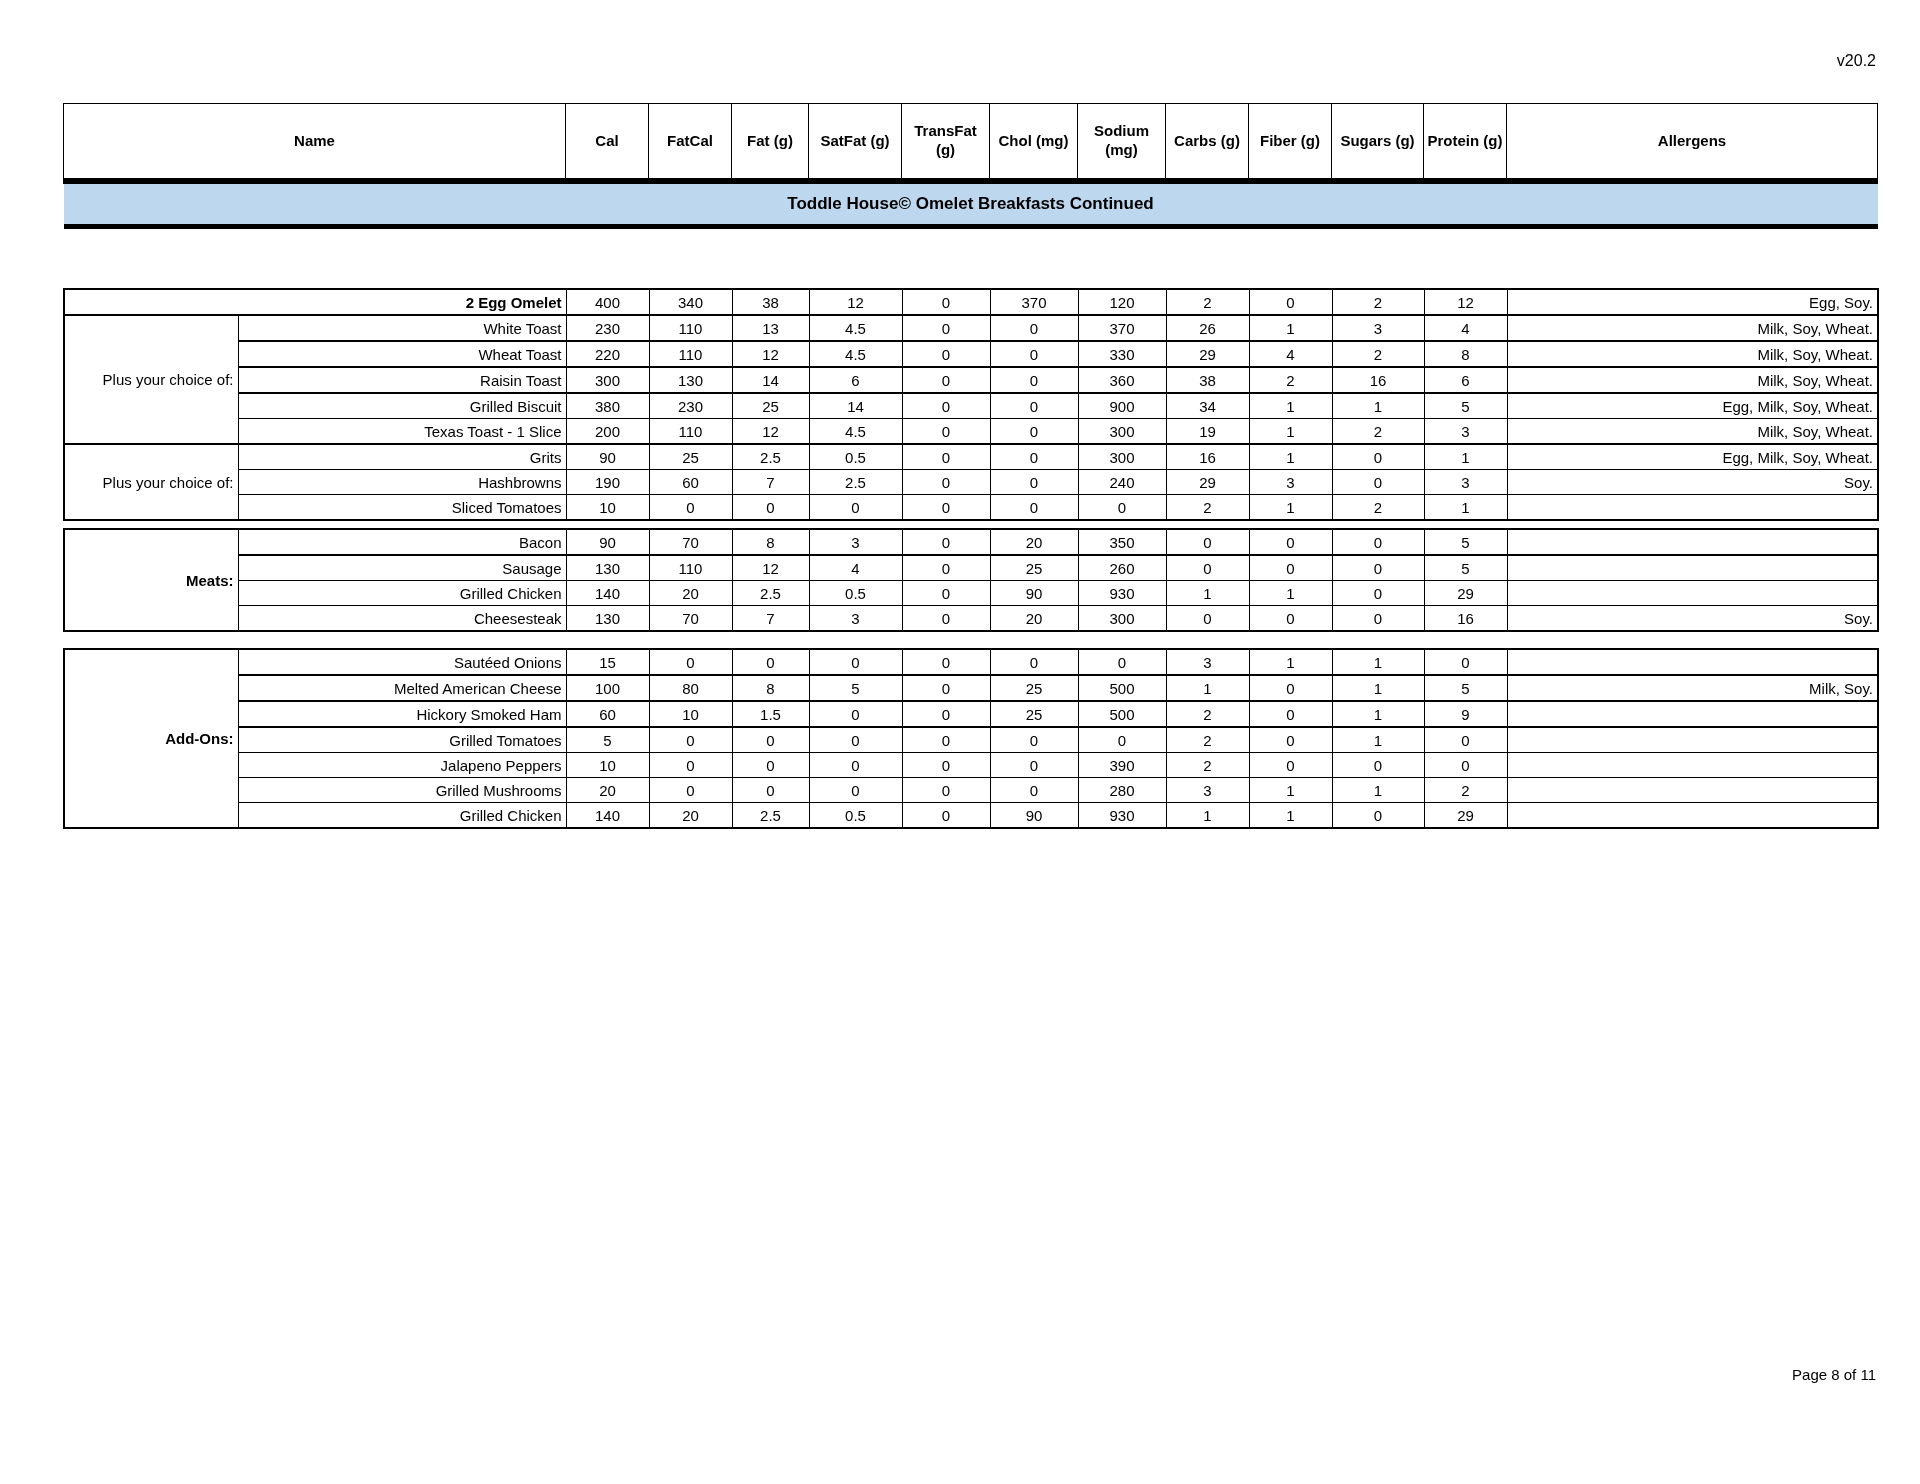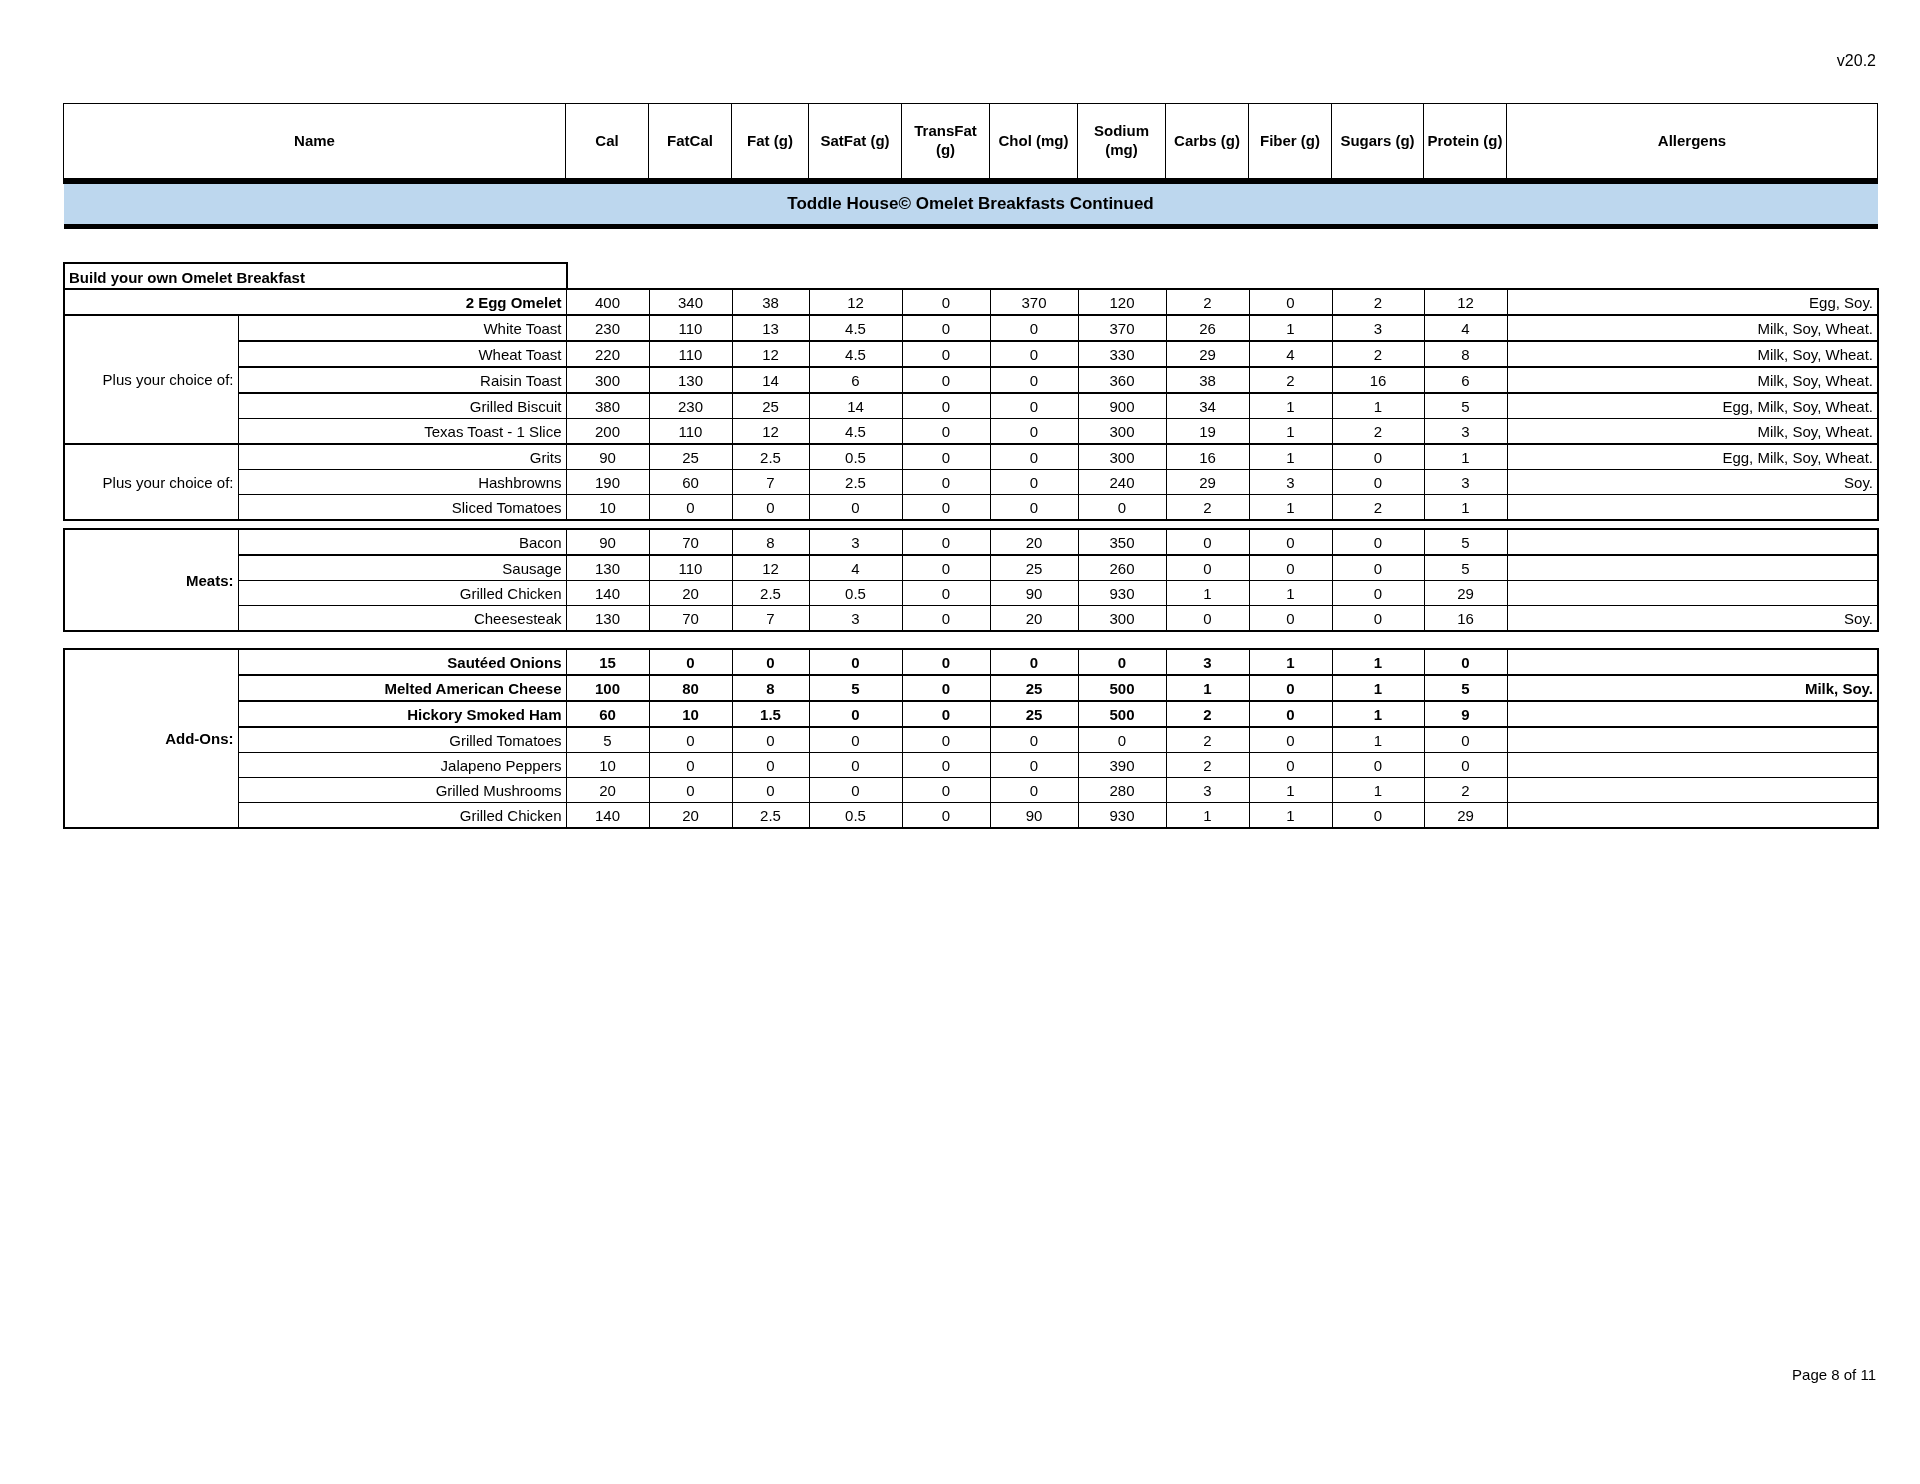--- a/index.html
+++ b/index.html
@@ -38,21 +38,21 @@
   }
   .name-cell{text-align:right;}
   .glabel{text-align:right;padding-right:4px;}
   .num{text-align:center;padding:0;}
   .allerg{text-align:right;}
   .b{font-weight:bold;}
   
   #tb-build tr:nth-child(-n+4)>td{border-bottom-width:2px;}
   #tb-build tr:nth-child(7)>td{border-top-width:2px;}
   #tb-meats tr:nth-child(1)>td{border-bottom-width:2px;}
-  #tb-addons tr:nth-child(-n+3)>td{border-bottom-width:2px;font-weight:bold;}
+  #tb-addons tr:nth-child(-n+3)>td{border-bottom-width:2px;}
   
   .footer-quote{position:absolute;left:44px;top:1336px;font-size:15.5px;}
   .page-number{position:absolute;right:44px;top:1366px;font-size:15px;}
 </style>
 </head>
 <body>
 
 <div class="page">
 
   <div class="version">v20.2</div>
@@ -89,21 +89,20 @@
           <td class="hcell">Sugars (g)</td>
           <td class="hcell">Protein (g)</td>
           <td class="hcell">Allergens</td>
         </tr>
       <tr>
         <td class="title-cell" colspan="14">Toddle House© Omelet Breakfasts Continued</td>
       </tr>
     </tbody>
   </table>
 
-  <div class="heading-box">Build your own Omelet Breakfast</div>
 
   <table class="nt section" id="sec-build">
       <colgroup>
         <col style="width: 174px;">
         <col style="width: 328px;">
         <col style="width: 83px;">
         <col style="width: 83px;">
         <col style="width: 77px;">
         <col style="width: 93px;">
         <col style="width: 88px;">

